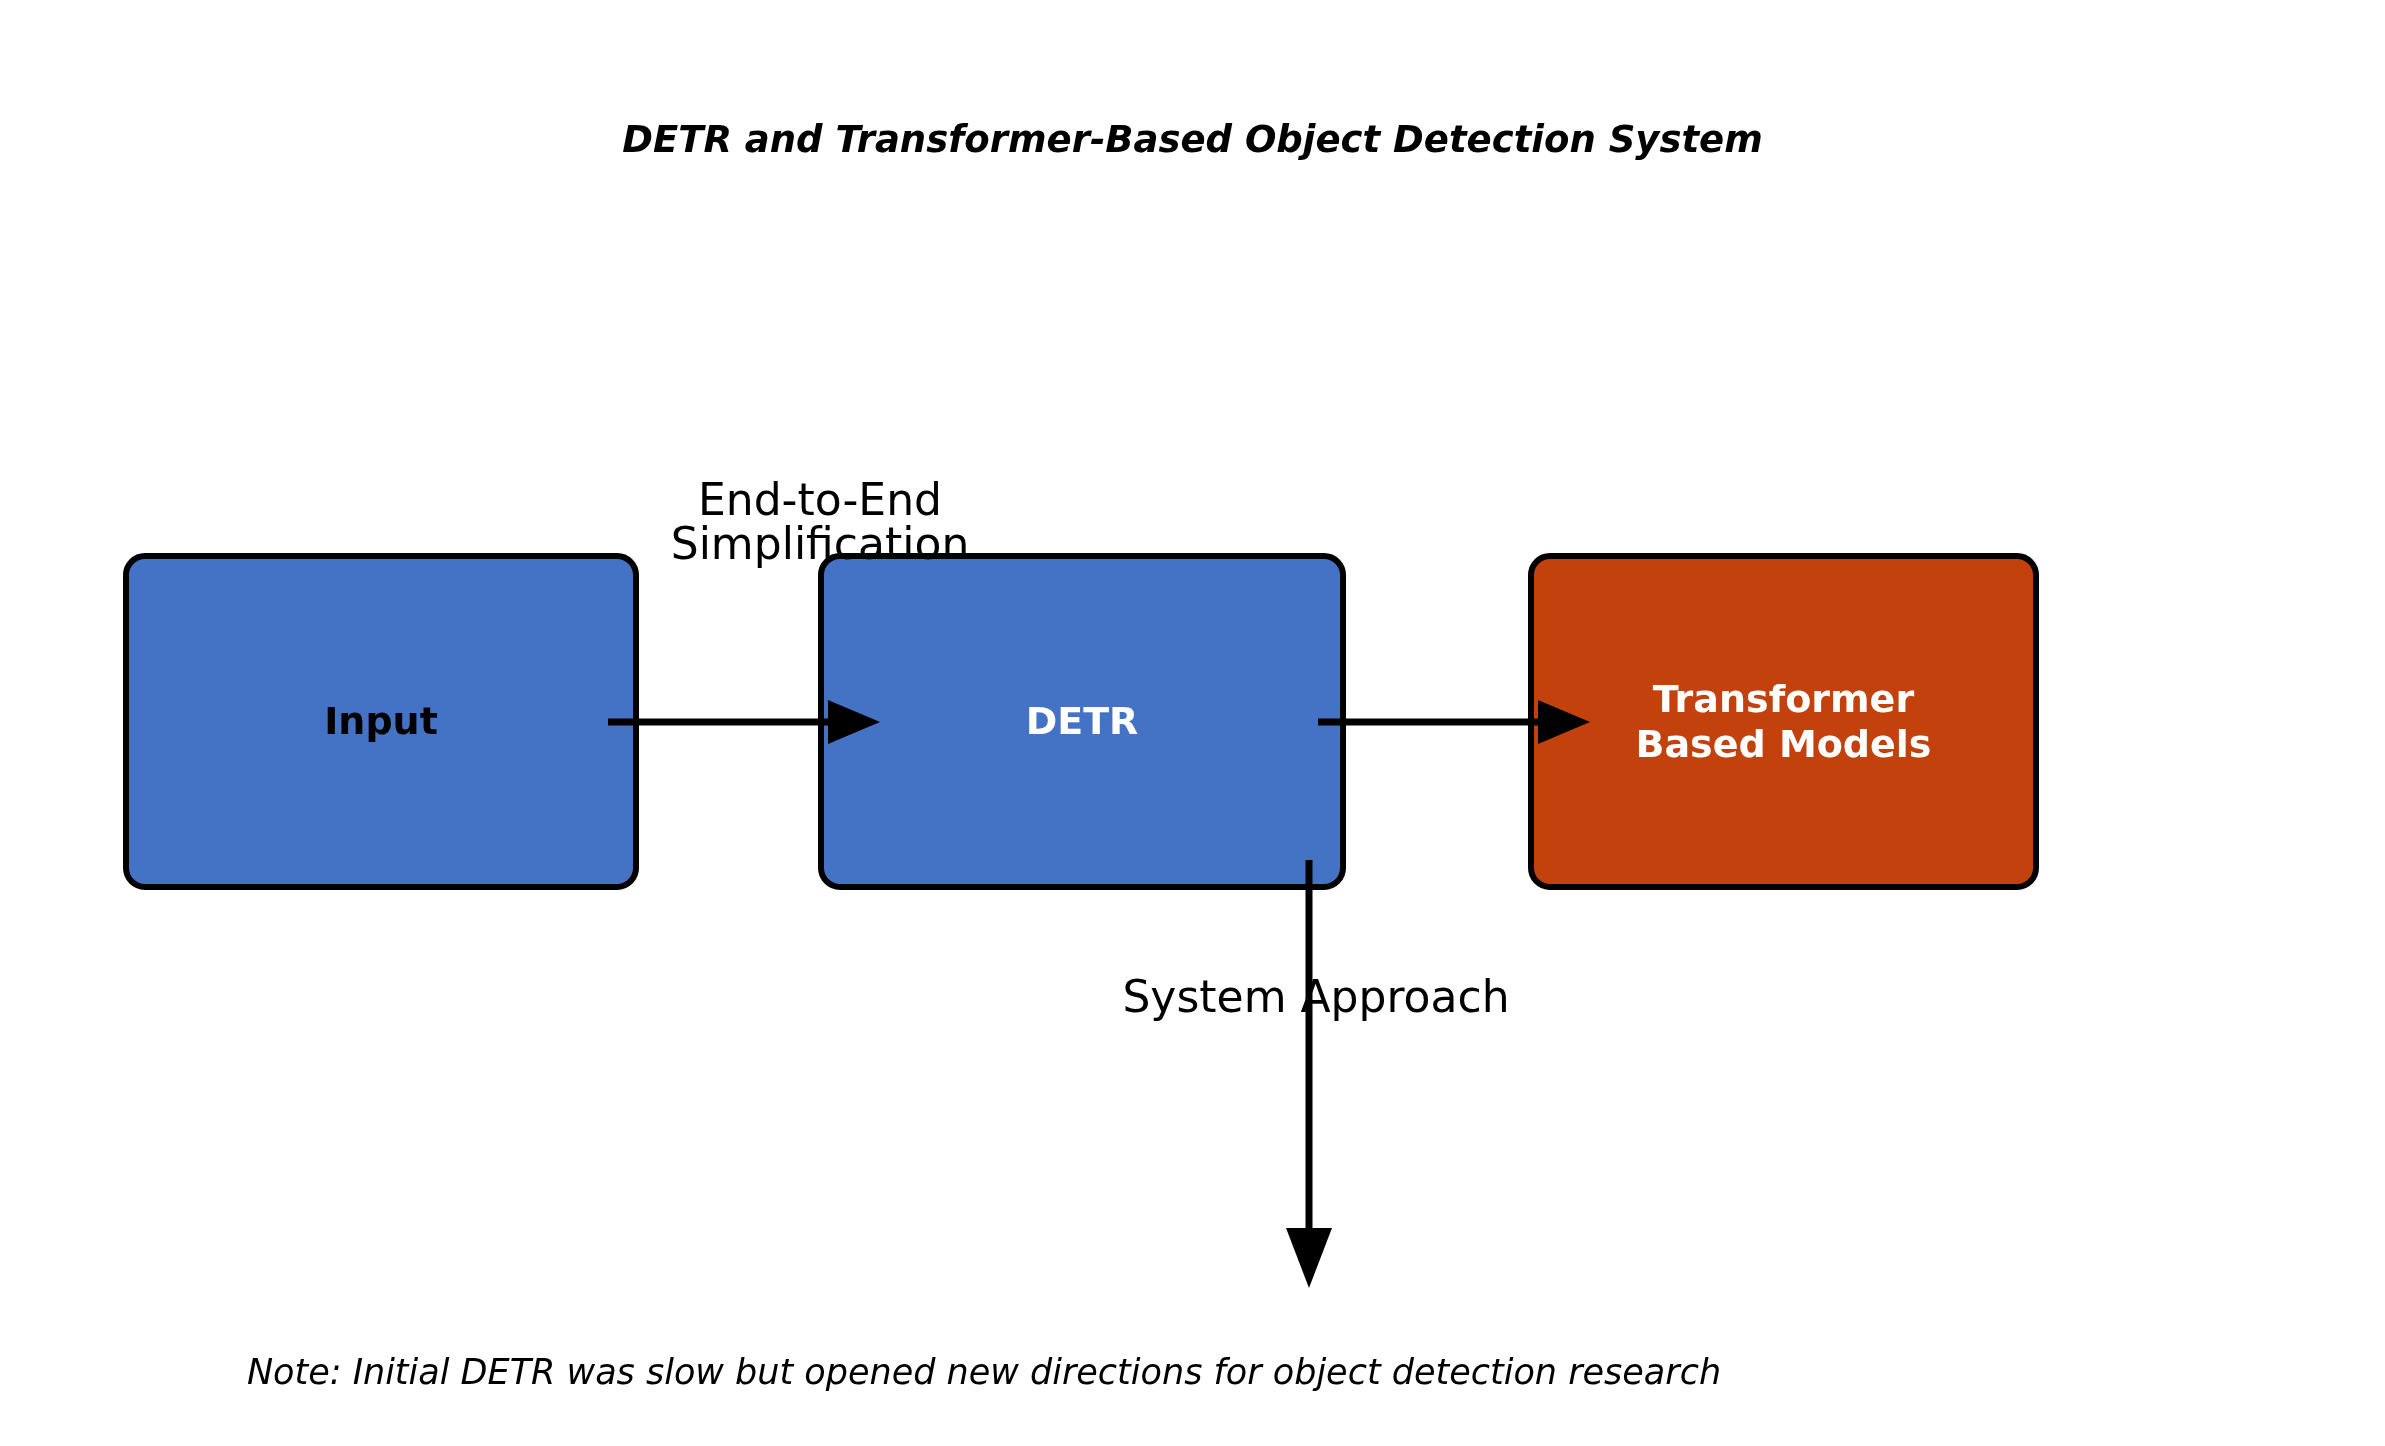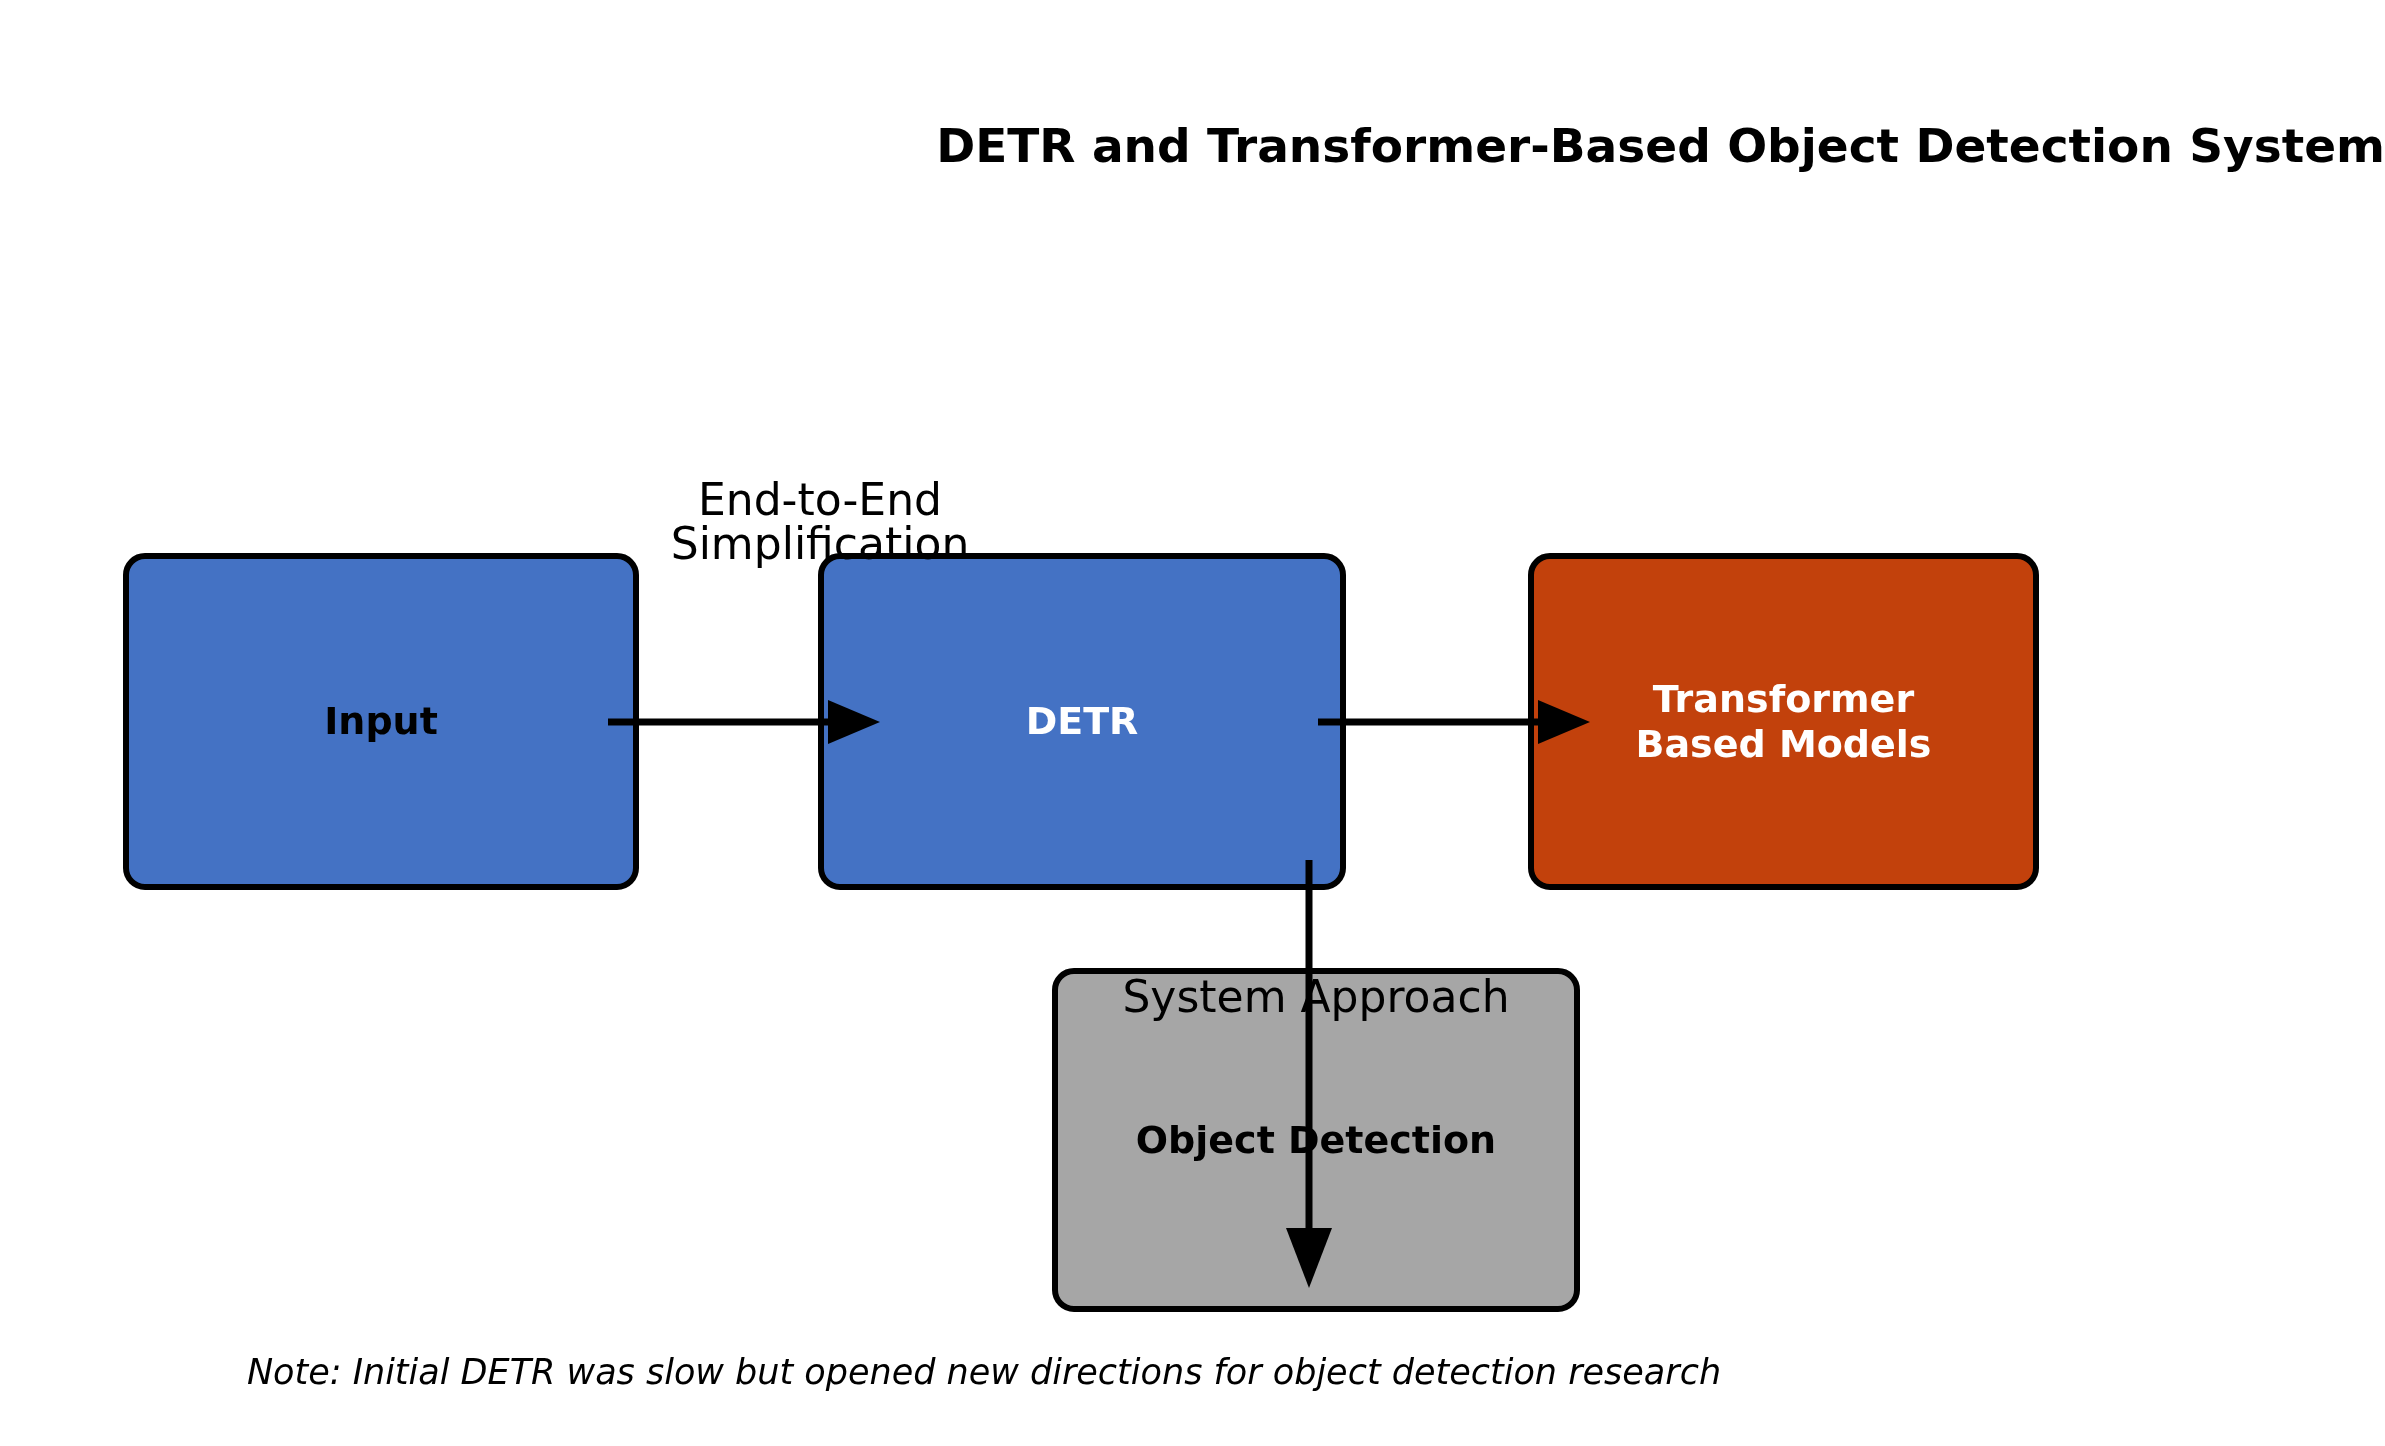--- a/index.html
+++ b/index.html
@@ -17,27 +17,28 @@
     background: #ffffff;
     overflow: hidden;
   }
 
   
   .diagram-title {
     position: absolute;
     left: 0;
     top: 118px;
     width: 2385px;
-    text-align: right;
+    text-align: center;
     font-family: "DejaVu Sans", sans-serif;
-    font-size: 47px;
+    font-size: 37px;
     font-weight: bold;
     color: #000000;
     letter-spacing: 0px;
     white-space: nowrap;
+    font-style: italic;
   }
 
   
   .node {
     position: absolute;
     box-sizing: border-box;
     border: 6px solid #000000;
     border-radius: 22px;
     display: flex;
     align-items: center;
@@ -158,23 +159,20 @@
 
   <div class="node" id="node-input">
     <span class="node-label">Input</span>
   </div>
 
   <div class="node" id="node-transformer">
     <span class="node-label">Transformer
 Based Models</span>
   </div>
 
-  <div class="node" id="node-objdet">
-    <span class="node-label">Object Detection</span>
-  </div>
 
   <div class="edge-label" id="edge-label-1">End-to-End
 Simplification</div>
 
 
   <div class="edge-label" id="edge-label-3">System Approach</div>
 
   <div class="footer-note">Note: Initial DETR was slow but opened new directions for object detection research</div>
 
 </div>

